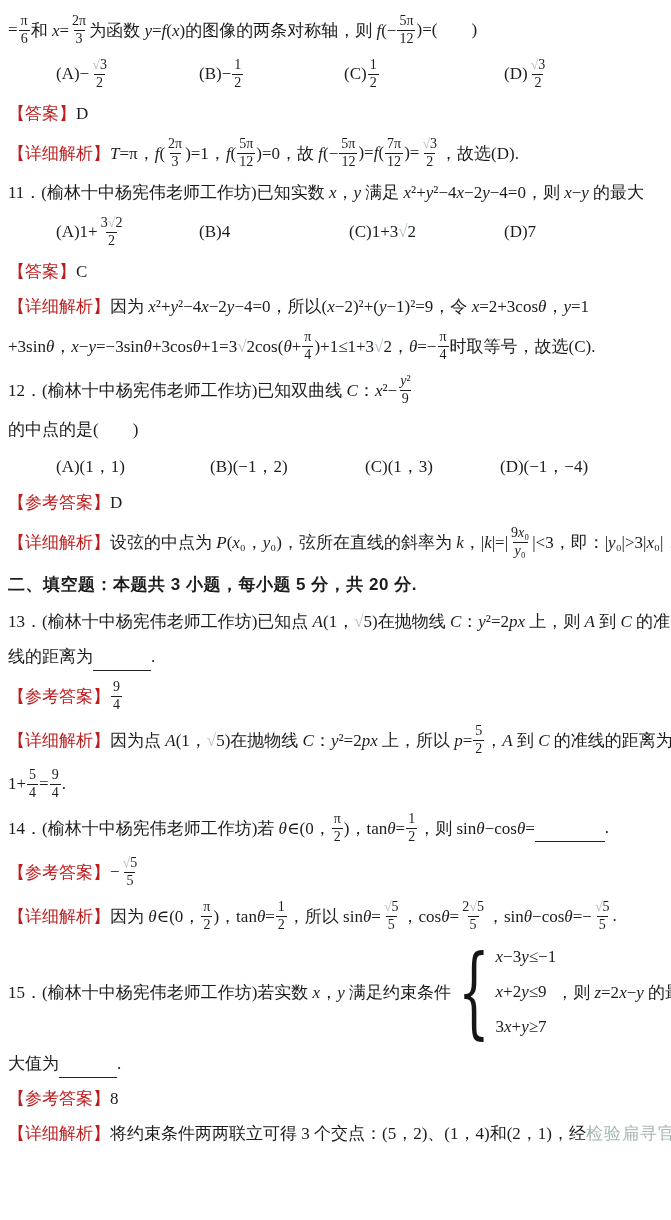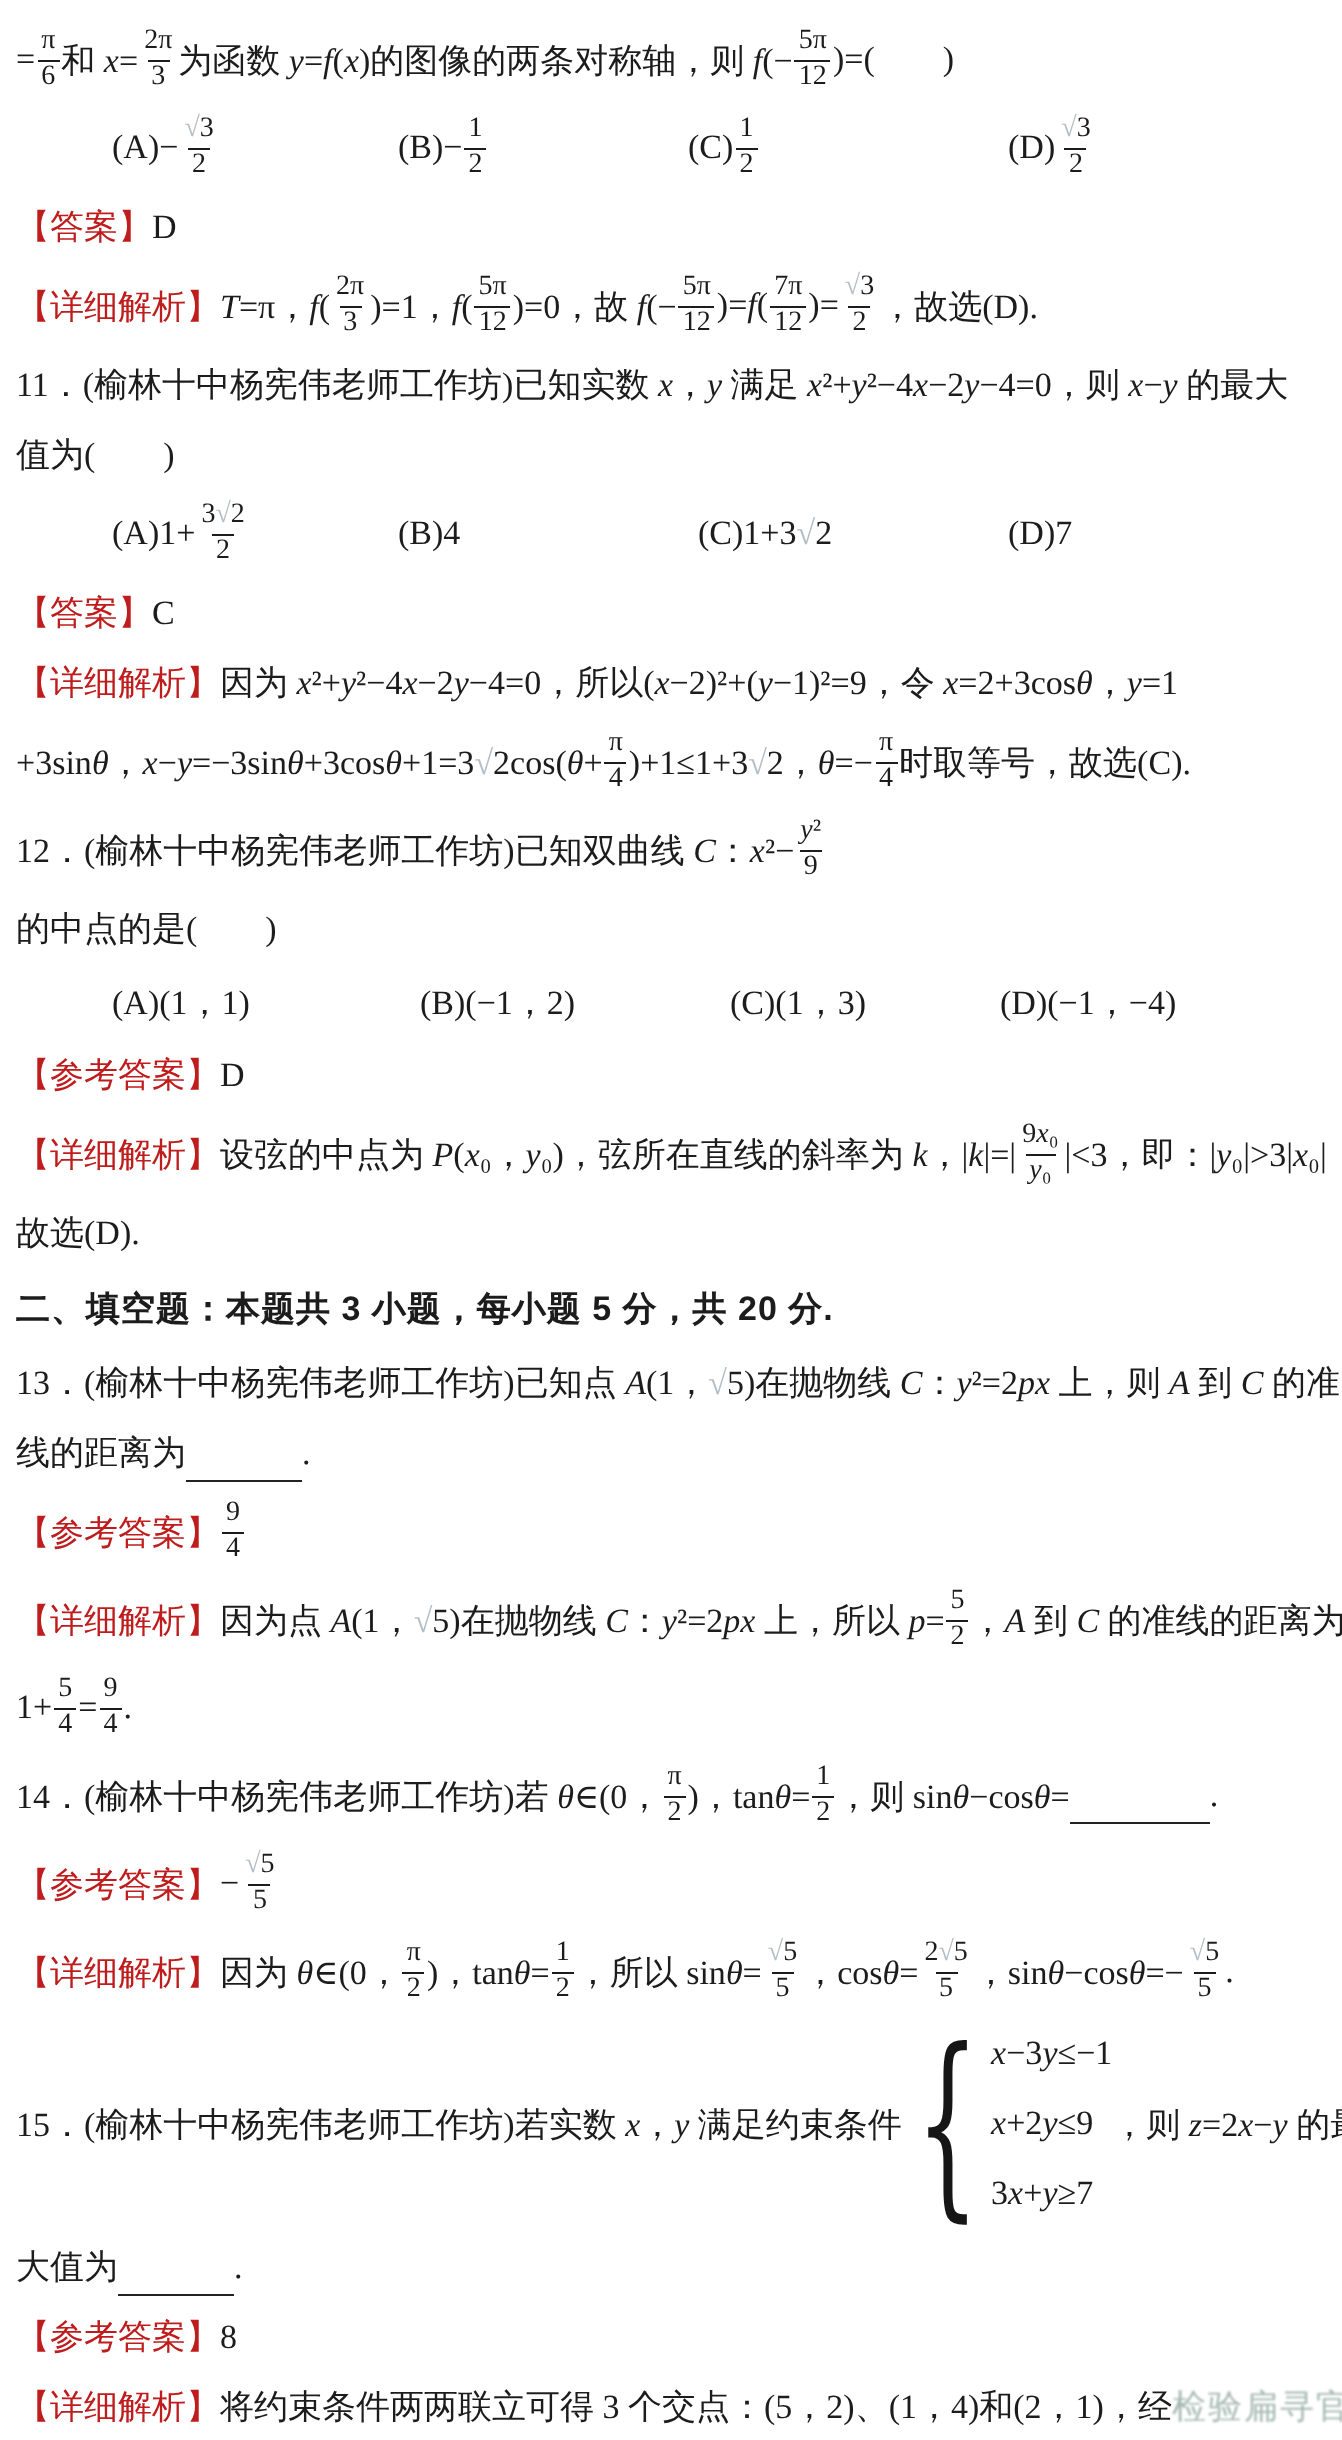--- a/index.html
+++ b/index.html
@@ -43,31 +43,29 @@
 </head>
 <body>
 
 <div class="page">
   <div id="content">
       <div class="ln tall"><span class="run">=</span><span class="frac"><span class="num">π</span><span class="den">6</span></span><span class="run">和 <i>x</i>=</span><span class="frac"><span class="num">2π</span><span class="den">3</span></span><span class="run">为函数 <i>y</i>=<i>f</i>(<i>x</i>)的图像的两条对称轴，则 <i>f</i>(−</span><span class="frac"><span class="num">5π</span><span class="den">12</span></span><span class="run">)=(        )</span></div>
       <div class="ln opts"><div class="opt" style="width: 143px;"><span class="run">(<span>A</span>)−</span><span class="frac"><span class="num"><span class="rad">√</span>3</span><span class="den">2</span></span></div><div class="opt" style="width: 145px;"><span class="run">(<span>B</span>)−</span><span class="frac"><span class="num">1</span><span class="den">2</span></span></div><div class="opt" style="width: 160px;"><span class="run">(<span>C</span>)</span><span class="frac"><span class="num">1</span><span class="den">2</span></span></div><div class="opt"><span class="run">(<span>D</span>)</span><span class="frac"><span class="num"><span class="rad">√</span>3</span><span class="den">2</span></span></div></div>
       <div class="ln "><span class="red run">【答案】</span><span class="run"><span>D</span></span></div>
       <div class="ln tall"><span class="red run">【详细解析】</span><span class="run"><i>T</i>=π，<i>f</i>(</span><span class="frac"><span class="num">2π</span><span class="den">3</span></span><span class="run">)=1，<i>f</i>(</span><span class="frac"><span class="num">5π</span><span class="den">12</span></span><span class="run">)=0，故 <i>f</i>(−</span><span class="frac"><span class="num">5π</span><span class="den">12</span></span><span class="run">)=<i>f</i>(</span><span class="frac"><span class="num">7π</span><span class="den">12</span></span><span class="run">)=</span><span class="frac"><span class="num"><span class="rad">√</span>3</span><span class="den">2</span></span><span class="run">，故选(<span>D</span>).</span></div>
       <div class="ln "><span class="run">11．(榆林十中杨宪伟老师工作坊)已知实数 <i>x</i>，<i>y</i> 满足 <i>x</i>²+<i>y</i>²−4<i>x</i>−2<i>y</i>−4=0，则 <i>x</i>−<i>y</i> 的最大</span></div>
-      <div class="ln "><span class="run">值为(        )</span></div>
       <div class="ln opts"><div class="opt" style="width: 143px;"><span class="run">(<span>A</span>)1+</span><span class="frac"><span class="num">3<span class="rad">√</span>2</span><span class="den">2</span></span></div><div class="opt" style="width: 150px;"><span class="run">(<span>B</span>)4</span></div><div class="opt" style="width: 155px;"><span class="run">(<span>C</span>)1+3<span class="rad">√</span>2</span></div><div class="opt"><span class="run">(<span>D</span>)7</span></div></div>
       <div class="ln "><span class="red run">【答案】</span><span class="run"><span>C</span></span></div>
       <div class="ln "><span class="red run">【详细解析】</span><span class="run">因为 <i>x</i>²+<i>y</i>²−4<i>x</i>−2<i>y</i>−4=0，所以(<i>x</i>−2)²+(<i>y</i>−1)²=9，令 <i>x</i>=2+3<span>cos</span><i>θ</i>，<i>y</i>=1</span></div>
       <div class="ln tall"><span class="run">+3<span>sin</span><i>θ</i>，<i>x</i>−<i>y</i>=−3<span>sin</span><i>θ</i>+3<span>cos</span><i>θ</i>+1=3<span class="rad">√</span>2<span>cos</span>(<i>θ</i>+</span><span class="frac"><span class="num">π</span><span class="den">4</span></span><span class="run">)+1≤1+3<span class="rad">√</span>2，<i>θ</i>=−</span><span class="frac"><span class="num">π</span><span class="den">4</span></span><span class="run">时取等号，故选(<span>C</span>).</span></div>
       <div class="ln tall"><span class="run">12．(榆林十中杨宪伟老师工作坊)已知双曲线 <i>C</i>：<i>x</i>²−</span><span class="frac"><span class="num"><i>y</i>²</span><span class="den">9</span></span></div>
       <div class="ln "><span class="run">的中点的是(        )</span></div>
       <div class="ln opts plain-opts"><div class="opt" style="width: 133px;"><span class="run">(<span>A</span>)(1，1)</span></div><div class="opt" style="width: 155px; margin-left: 21px;"><span class="run">(<span>B</span>)(−1，2)</span></div><div class="opt" style="width: 135px; align-items: center;"><span class="run">(<span>C</span>)(1，3)</span></div><div class="opt"><span class="run">(<span>D</span>)(−1，−4)</span></div></div>
       <div class="ln "><span class="red run">【参考答案】</span><span class="run"><span>D</span></span></div>
       <div class="ln tall"><span class="red run">【详细解析】</span><span class="run">设弦的中点为 <i>P</i>(<i>x</i>₀，<i>y</i>₀)，弦所在直线的斜率为 <i>k</i>，|<i>k</i>|=|</span><span class="frac"><span class="num">9<i>x</i>₀</span><span class="den"><i>y</i>₀</span></span><span class="run">|&lt;3，即：|<i>y</i>₀|&gt;3|<i>x</i>₀|，</span></div>
-      <div class="ln "><span class="run">故选(<span>D</span>).</span></div>
       <div class="ln sec"><span class="run">二、填空题：本题共 3 小题，每小题 5 分，共 20 分.</span></div>
       <div class="ln "><span class="run">13．(榆林十中杨宪伟老师工作坊)已知点 <i>A</i>(1，<span class="rad">√</span>5)在抛物线 <i>C</i>：<i>y</i>²=2<i>px</i> 上，则 <i>A</i> 到 <i>C</i> 的准</span></div>
       <div class="ln "><span class="run">线的距离为</span><span class="blank" style="width: 58px;"></span><span class="run">.</span></div>
       <div class="ln tall"><span class="red run">【参考答案】</span><span class="frac"><span class="num">9</span><span class="den">4</span></span></div>
       <div class="ln tall"><span class="red run">【详细解析】</span><span class="run">因为点 <i>A</i>(1，<span class="rad">√</span>5)在抛物线 <i>C</i>：<i>y</i>²=2<i>px</i> 上，所以 <i>p</i>=</span><span class="frac"><span class="num">5</span><span class="den">2</span></span><span class="run">，<i>A</i> 到 <i>C</i> 的准线的距离为</span></div>
       <div class="ln tall"><span class="run">1+</span><span class="frac"><span class="num">5</span><span class="den">4</span></span><span class="run">=</span><span class="frac"><span class="num">9</span><span class="den">4</span></span><span class="run">.</span></div>
       <div class="ln tall"><span class="run">14．(榆林十中杨宪伟老师工作坊)若 <i>θ</i>∈(0，</span><span class="frac"><span class="num">π</span><span class="den">2</span></span><span class="run">)，<span>tan</span><i>θ</i>=</span><span class="frac"><span class="num">1</span><span class="den">2</span></span><span class="run">，则 <span>sin</span><i>θ</i>−<span>cos</span><i>θ</i>=</span><span class="blank" style="width: 70px;"></span><span class="run">.</span></div>
       <div class="ln tall"><span class="red run">【参考答案】</span><span class="run">−</span><span class="frac"><span class="num"><span class="rad">√</span>5</span><span class="den">5</span></span></div>
       <div class="ln tall"><span class="red run">【详细解析】</span><span class="run">因为 <i>θ</i>∈(0，</span><span class="frac"><span class="num">π</span><span class="den">2</span></span><span class="run">)，<span>tan</span><i>θ</i>=</span><span class="frac"><span class="num">1</span><span class="den">2</span></span><span class="run">，所以 <span>sin</span><i>θ</i>=</span><span class="frac"><span class="num"><span class="rad">√</span>5</span><span class="den">5</span></span><span class="run">，<span>cos</span><i>θ</i>=</span><span class="frac"><span class="num">2<span class="rad">√</span>5</span><span class="den">5</span></span><span class="run">，<span>sin</span><i>θ</i>−<span>cos</span><i>θ</i>=−</span><span class="frac"><span class="num"><span class="rad">√</span>5</span><span class="den">5</span></span><span class="run">.</span></div>
       <div class="ln cases-line"><span class="run">15．(榆林十中杨宪伟老师工作坊)若实数 <i>x</i>，<i>y</i> 满足约束条件</span><span class="cases"><span class="brace">{</span><span class="cases-col"><span class="crow"><i>x</i>−3<i>y</i>≤−1</span><span class="crow"><i>x</i>+2<i>y</i>≤9</span><span class="crow">3<i>x</i>+<i>y</i>≥7</span></span></span><span class="run">，则 <i>z</i>=2<i>x</i>−<i>y</i> 的最</span></div>

